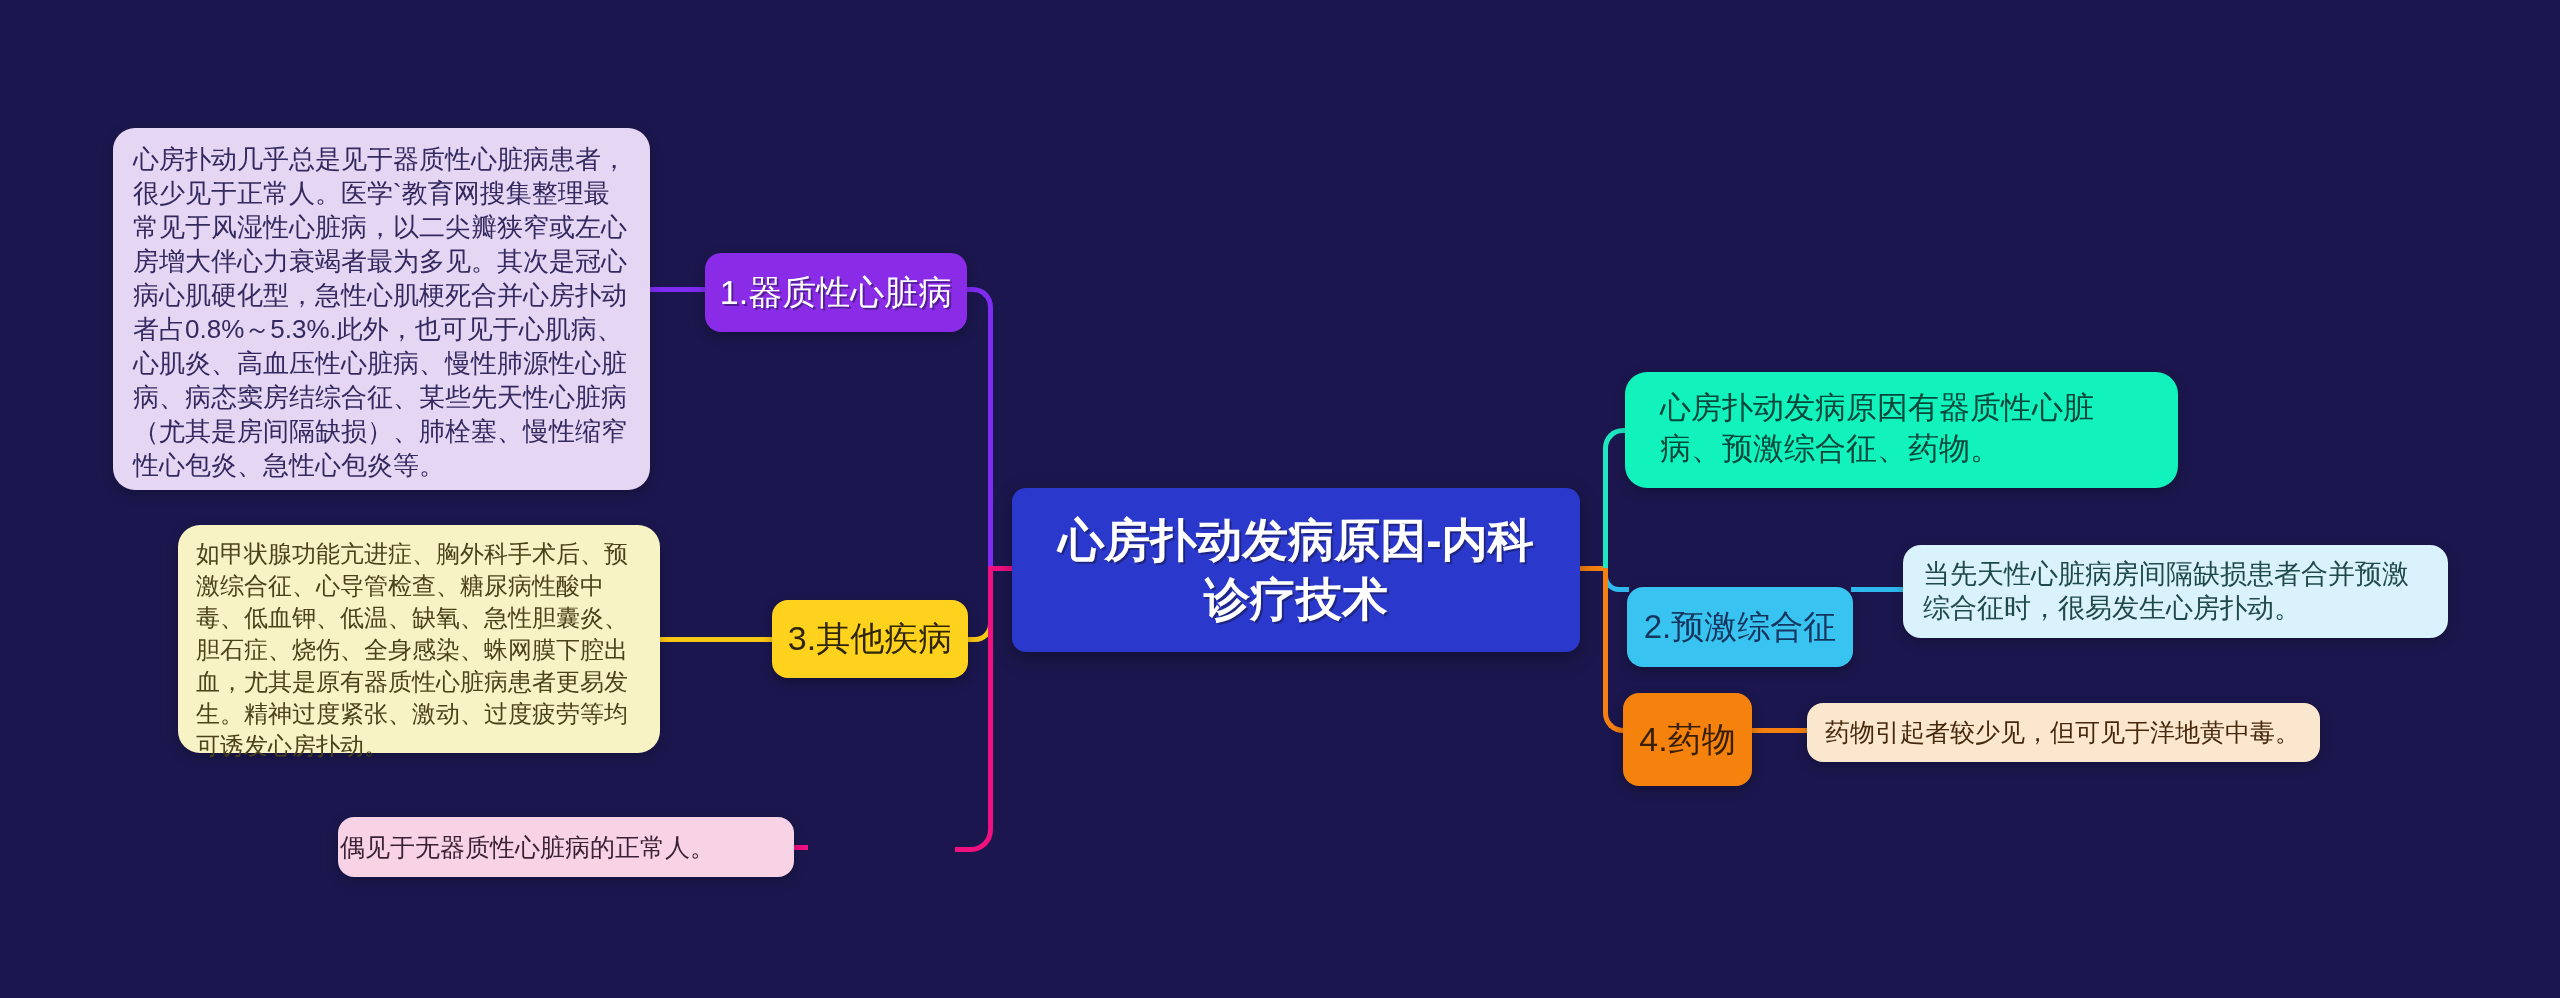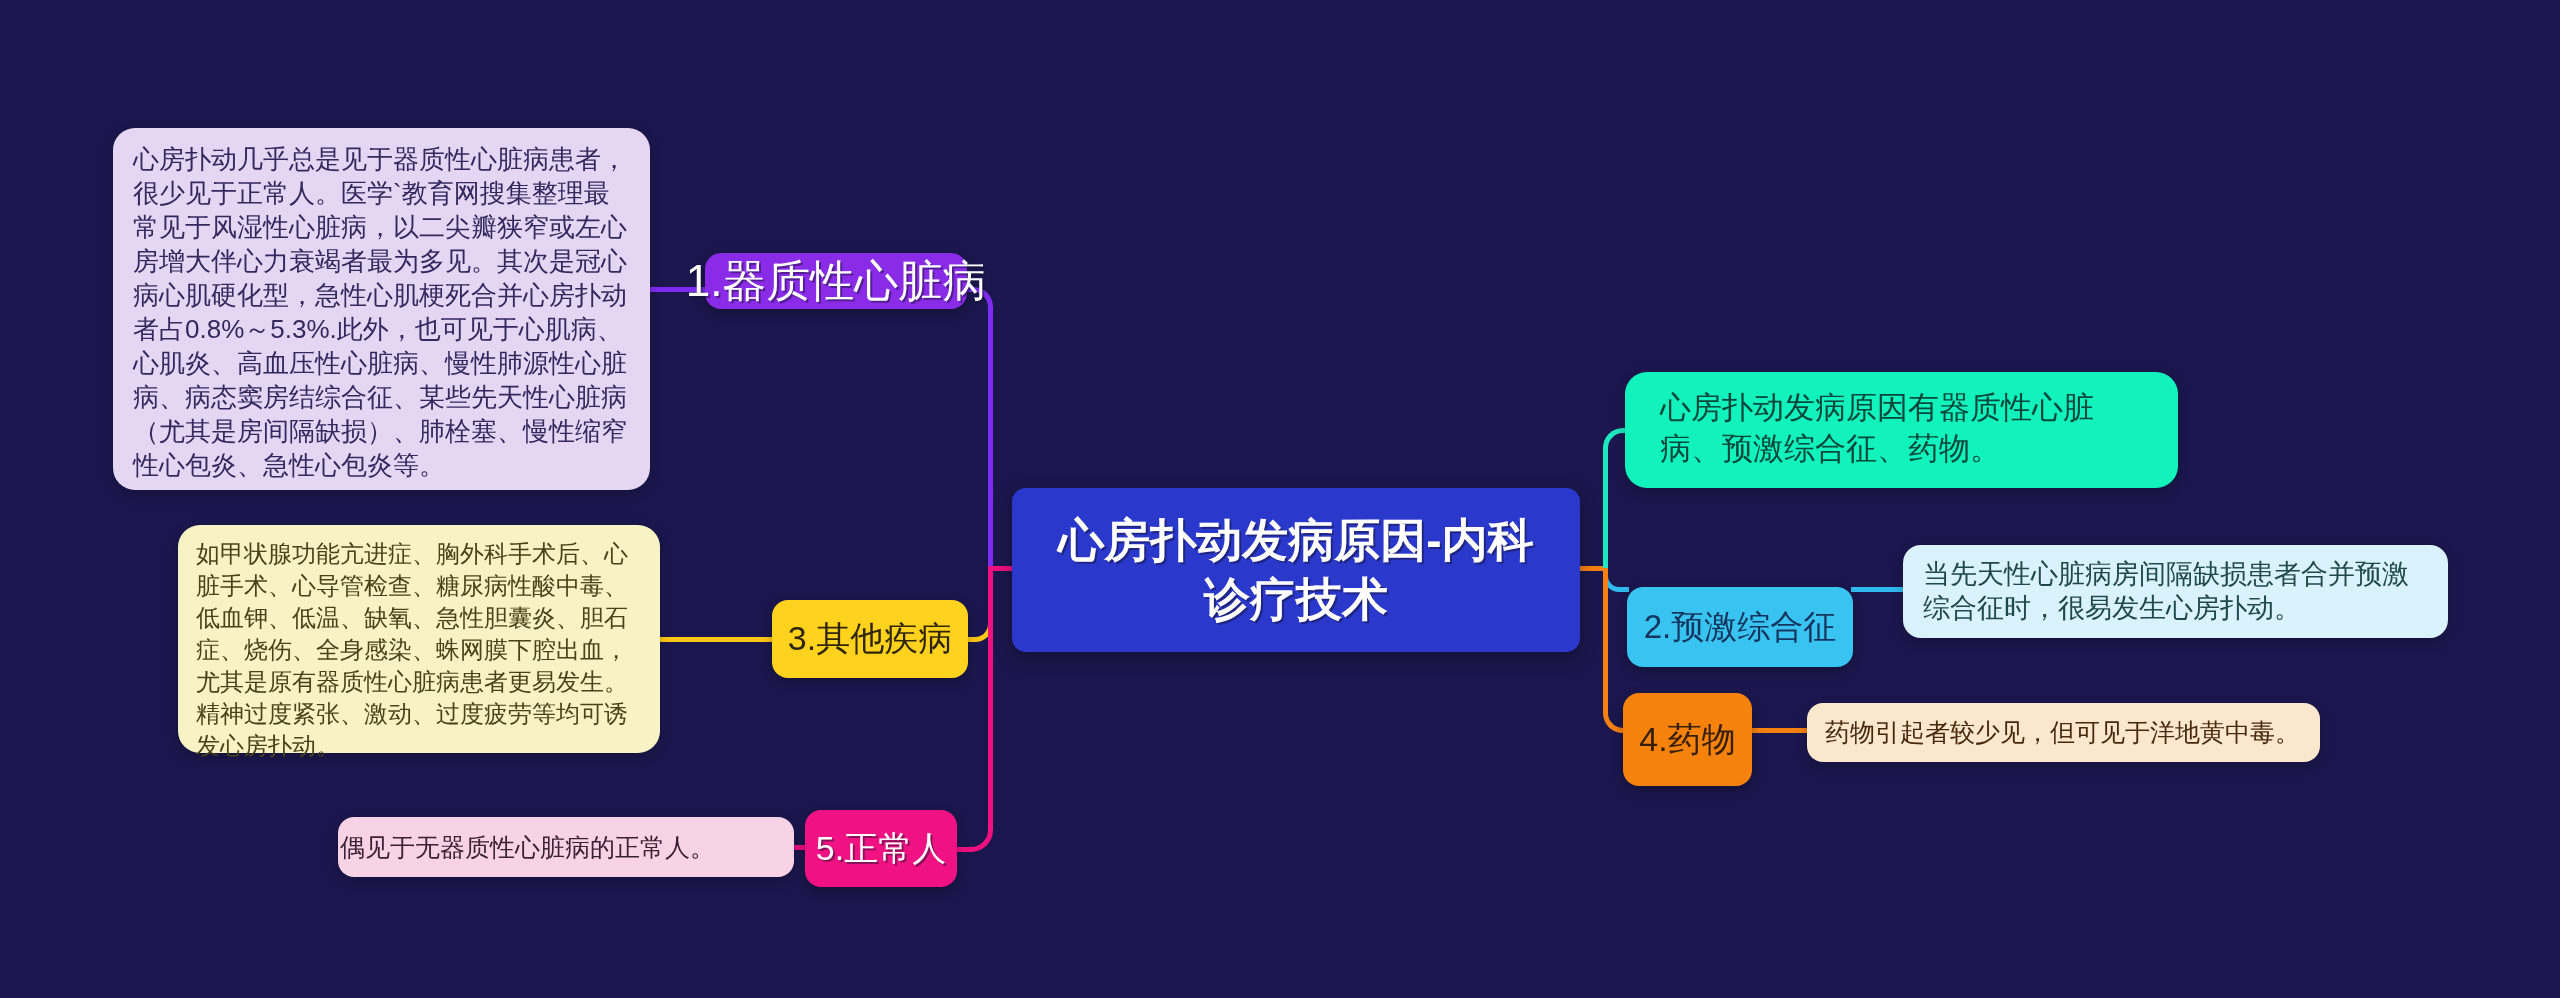--- a/index.html
+++ b/index.html
@@ -40,21 +40,21 @@
     border-radius:22px;text-align:left;
     box-shadow:0 4px 12px rgba(0,0,0,0.25);
   }
   .node{
     display:flex;align-items:center;justify-content:center;
     border-radius:16px;white-space:nowrap;
     box-shadow:0 4px 12px rgba(0,0,0,0.30);
   }
   .white-label{text-shadow:2px 2px 0 rgba(15,15,40,0.45);}
   #note1{left:113px;top:108px;width:537px;height:362px;font-size:26px;line-height:34px;padding:14px 20px;margin-top:20px;}
-  #node1{left:705px;top:253px;width:262px;height:56px;font-size:44px;}
+  #node1{left:705px;top:253px;width:262px;height:79px;font-size:34px;}
   #note3{left:178px;top:525px;width:482px;height:228px;font-size:24px;line-height:32px;padding:13px 18px;}
   #node3{left:772px;top:600px;width:196px;height:78px;font-size:34px;}
   #note5{left:338px;top:817px;width:456px;height:60px;font-size:25px;display:flex;align-items:center;padding:0 2px;border-radius:16px;}
   #node5{left:805px;top:810px;width:152px;height:77px;font-size:34px;}
   #root{left:1012px;top:488px;width:568px;height:164px;font-size:46px;font-weight:bold;
     line-height:1.28;text-align:center;padding:0 26px;border-radius:14px;
     box-shadow:0 6px 18px rgba(0,0,0,0.35);}
   #summary{left:1625px;top:372px;width:553px;height:116px;font-size:31px;line-height:41px;padding:15px 35px;}
   #node2{left:1627px;top:550px;width:226px;height:80px;font-size:33px;margin-top:37px;}
   #note2{left:1903px;top:545px;width:545px;height:93px;font-size:27px;line-height:34px;padding:12px 20px;border-radius:18px;}
@@ -76,25 +76,24 @@
   <div class="line" id="c-orange-stub" style="background-color: rgb(246, 129, 17);"></div>
   <div class="elbow" id="c-teal-elbow" style="border-color: rgb(31, 232, 192);"></div>
   <div class="elbow" id="c-cyan-elbow" style="border-color: rgb(48, 185, 239);"></div>
   <div class="elbow" id="c-orange-trunk" style="border-color: rgb(246, 129, 17);"></div>
   <div class="line" id="c-n2b2" style="background-color: rgb(48, 185, 239);"></div>
   <div class="line" id="c-n4b4" style="background-color: rgb(246, 129, 17);"></div>
 
   <div class="note" id="note1" style="background-color: rgb(229, 214, 244); color: rgb(51, 41, 94);">心房扑动几乎总是见于器质性心脏病患者，很少见于正常人。医学`教育网搜集整理最常见于风湿性心脏病，以二尖瓣狭窄或左心房增大伴心力衰竭者最为多见。其次是冠心病心肌硬化型，急性心肌梗死合并心房扑动者占0.8%～5.3%.此外，也可见于心肌病、心肌炎、高血压性心脏病、慢性肺源性心脏病、病态窦房结综合征、某些先天性心脏病（尤其是房间隔缺损）、肺栓塞、慢性缩窄性心包炎、急性心包炎等。</div>
   <div class="node white-label" id="node1" style="background-color: rgb(138, 43, 232); color: rgb(255, 255, 255);">1.器质性心脏病</div>
 
-  <div class="note" id="note3" style="background-color: rgb(248, 243, 197); color: rgb(74, 67, 26);">如甲状腺功能亢进症、胸外科手术后、心脏手术、心导管检查、糖尿病性酸中毒、低血钾、低温、缺氧、急性胆囊炎、胆石症、烧伤、全身感染、蛛网膜下腔出血，尤其是原有器质性心脏病患者更易发生。精神过度紧张、激动、过度疲劳等均可诱发心房扑动。</div>
+  <div class="note" id="note3" style="background-color: rgb(248, 243, 197); color: rgb(74, 67, 26);">如甲状腺功能亢进症、胸外科手术后、预激综合征、心导管检查、糖尿病性酸中毒、低血钾、低温、缺氧、急性胆囊炎、胆石症、烧伤、全身感染、蛛网膜下腔出血，尤其是原有器质性心脏病患者更易发生。精神过度紧张、激动、过度疲劳等均可诱发心房扑动。</div>
   <div class="node" id="node3" style="background-color: rgb(255, 210, 30); color: rgb(47, 38, 8);">3.其他疾病</div>
 
   <div class="note" id="note5" style="background-color: rgb(248, 211, 229); color: rgb(58, 33, 53);">偶见于无器质性心脏病的正常人。</div>
-  <div class="node white-label" id="node5" style="background-color: rgb(240, 18, 131); color: rgb(255, 255, 255);">5.正常人</div>
 
   <div class="node white-label" id="root" style="white-space: normal; background-color: rgb(43, 56, 204); color: rgb(255, 255, 255);">心房扑动发病原因-内科诊疗技术</div>
 
   <div class="note" id="summary" style="background-color: rgb(18, 242, 188); color: rgb(7, 70, 58);">心房扑动发病原因有器质性心脏病、预激综合征、药物。</div>
 
   <div class="node" id="node2" style="background-color: rgb(56, 195, 240); color: rgb(20, 54, 94);">2.预激综合征</div>
   <div class="note" id="note2" style="background-color: rgb(217, 242, 252); color: rgb(32, 73, 74);">当先天性心脏病房间隔缺损患者合并预激综合征时，很易发生心房扑动。</div>
 
   <div class="node" id="node4" style="background-color: rgb(245, 130, 12); color: rgb(55, 31, 5);">4.药物</div>
   <div class="note" id="note4" style="background-color: rgb(251, 231, 205); color: rgb(70, 41, 12);">药物引起者较少见，但可见于洋地黄中毒。</div>

